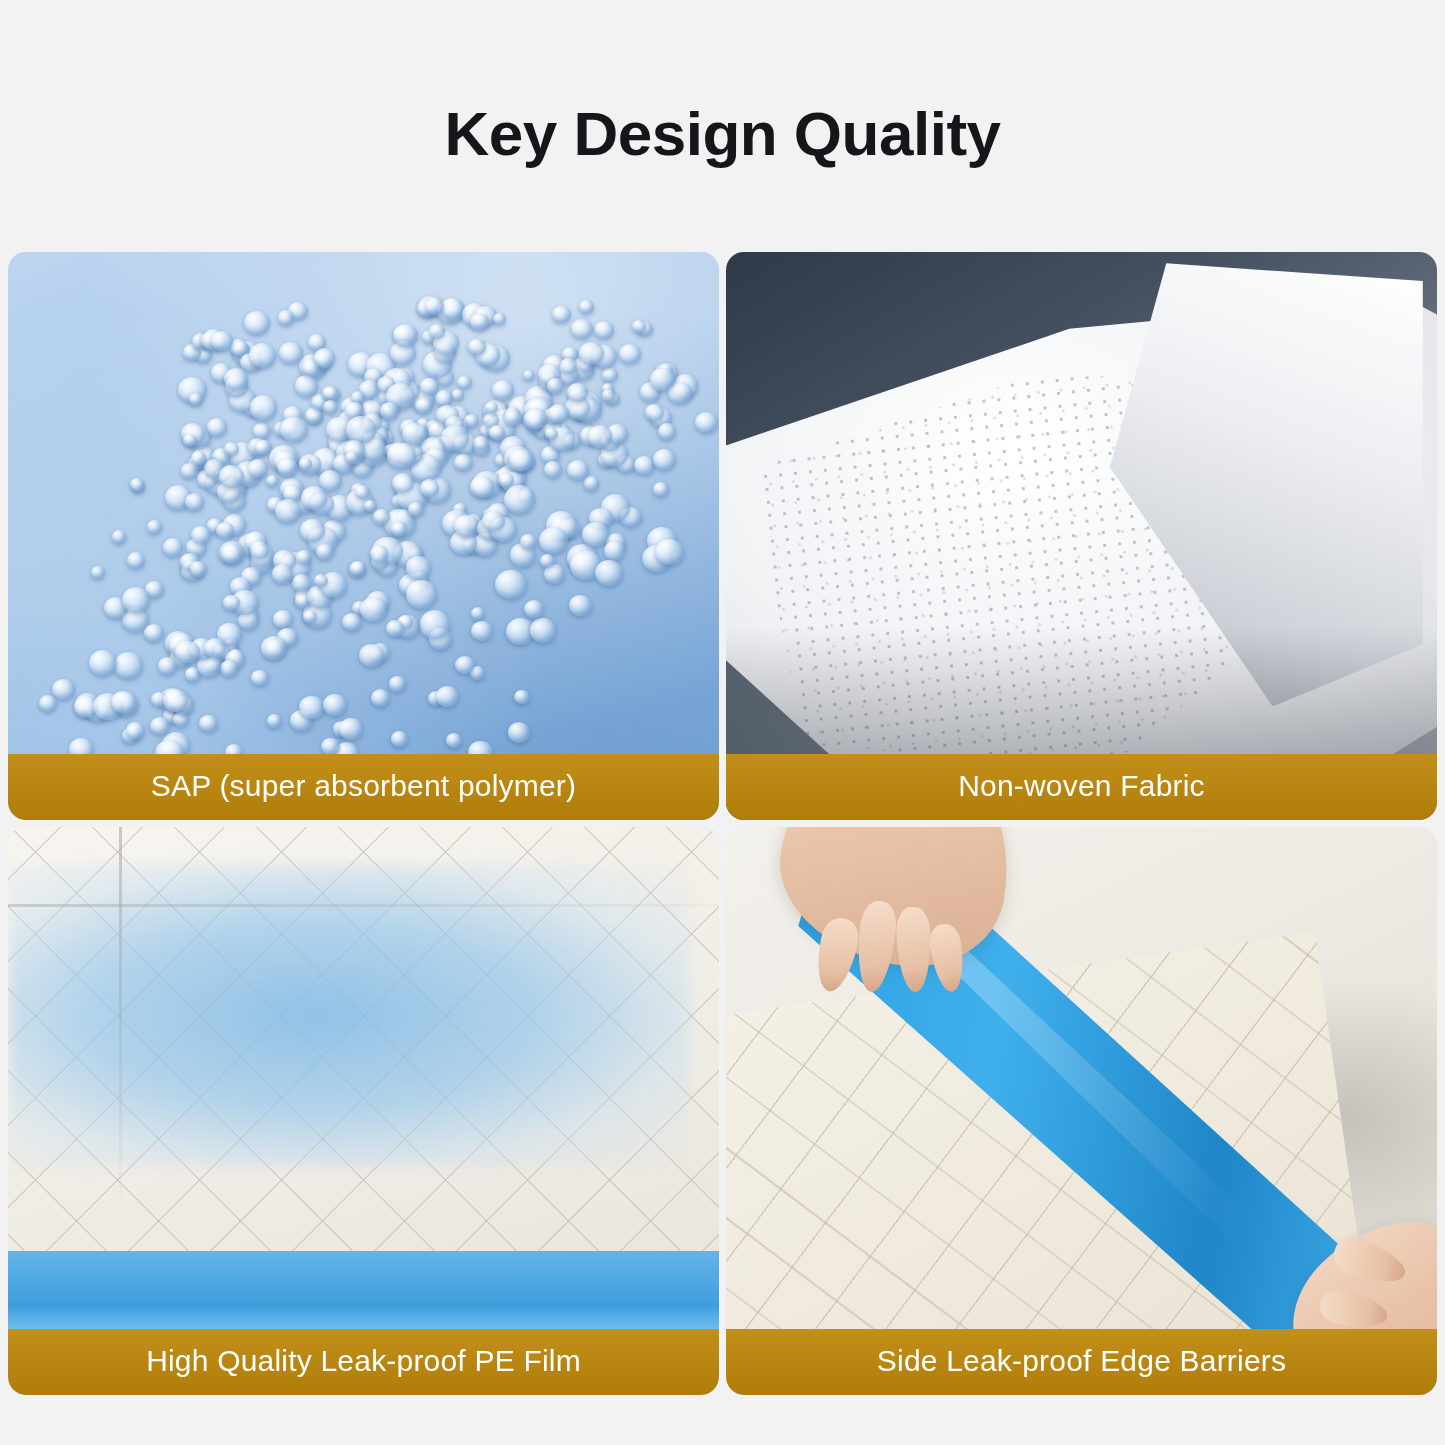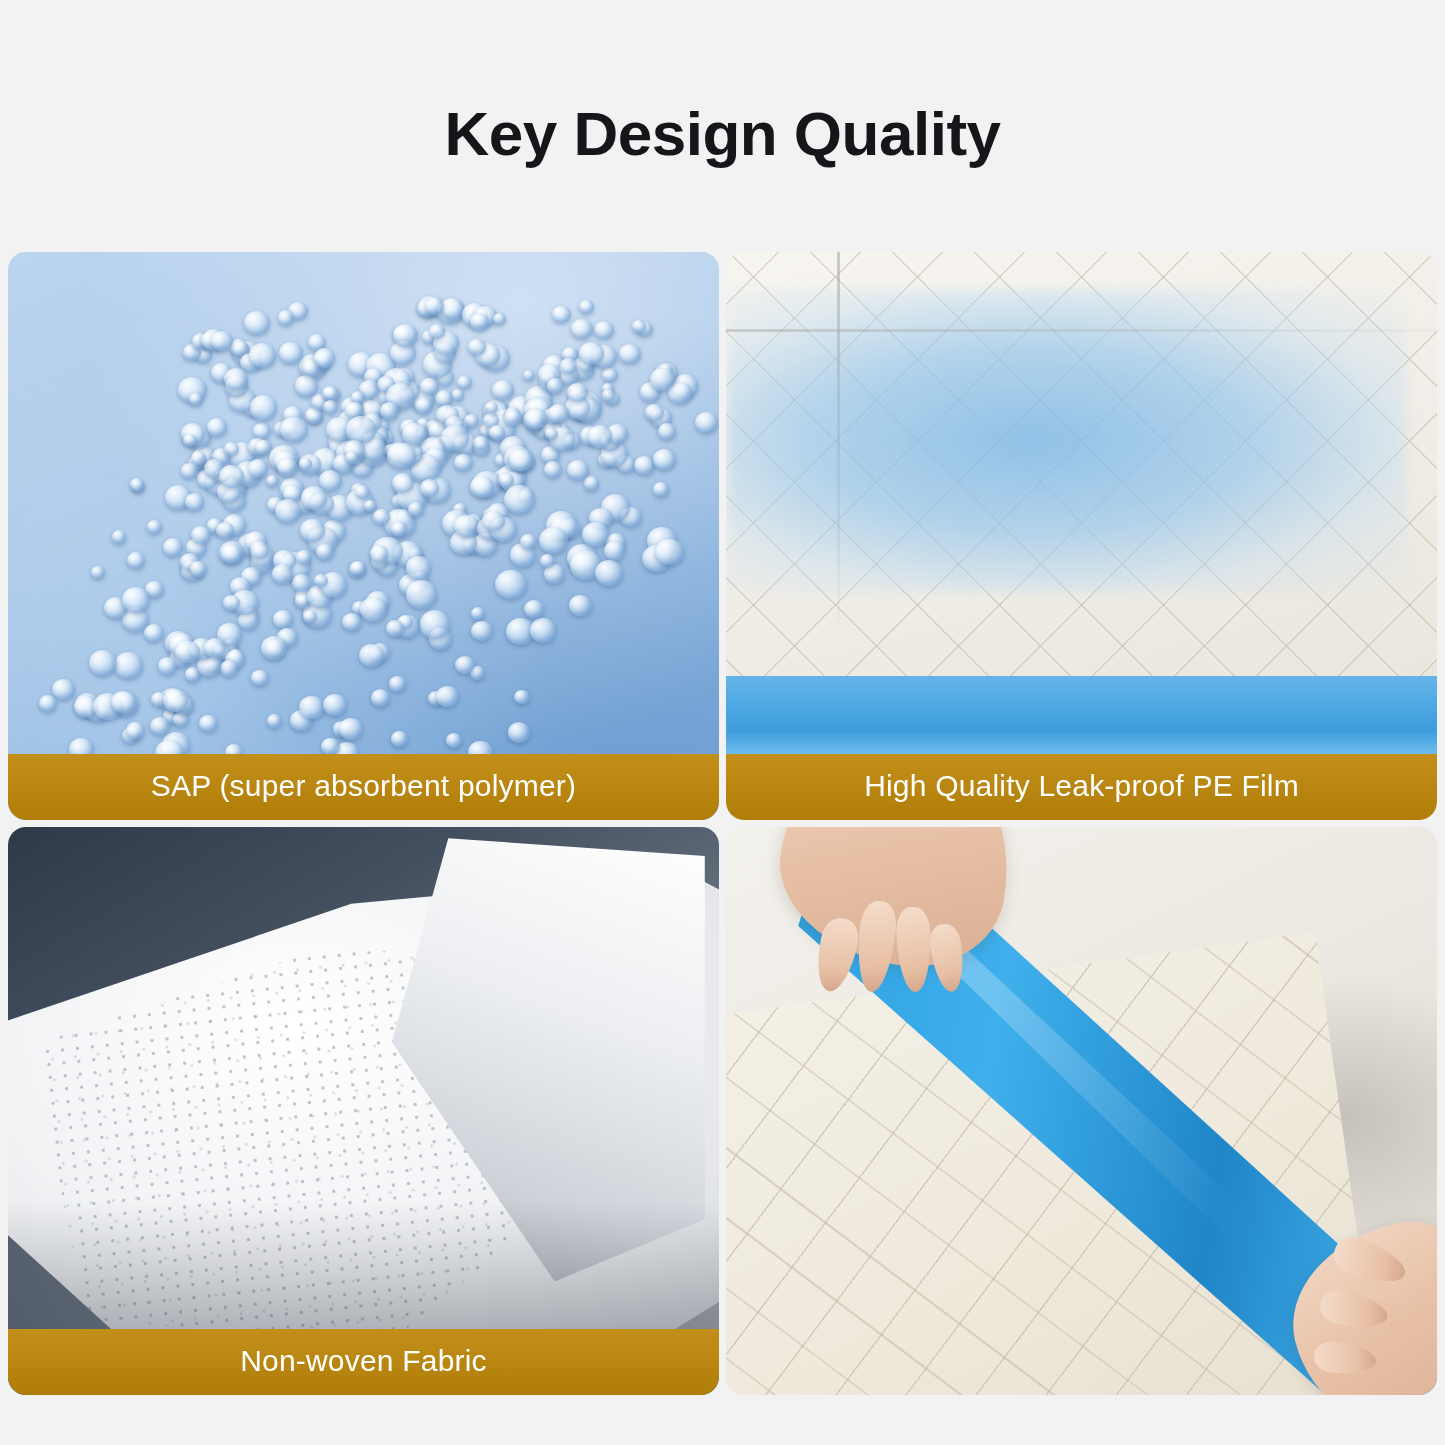--- a/index.html
+++ b/index.html
@@ -772,42 +772,42 @@
             <span class="bead" style="left:544.3px;top:53.6px;width:19.1px;height:17.6px;"></span>
             <span class="bead" style="left:559.4px;top:130.8px;width:20.5px;height:18.9px;"></span>
             <span class="bead" style="left:562.5px;top:66.6px;width:22.1px;height:20.3px;"></span>
           </div>
       </div>
       <div class="caption">SAP (super absorbent polymer)</div>
     </div>
 
     <div class="card">
       <div class="photo">
+        <div class="nw-bg"></div>
+        <div class="nw-sheet"></div>
+        <div class="nw-dots"></div>
+        <div class="nw-fold"></div>
+        <div class="nw-shadow"></div>
+      </div>
+      <div class="caption">Non-woven Fabric</div>
+    </div>
+
+    <div class="card">
+      <div class="photo">
         <div class="pe-bg"></div>
         <div class="pe-pad">
           <div class="pe-quilt"></div>
           <div class="pe-blue"></div>
           <div class="pe-creaseA"></div>
           <div class="pe-creaseB"></div>
         </div>
         <div class="pe-strip-hl"></div>
         <div class="pe-strip"></div>
       </div>
       <div class="caption">High Quality Leak-proof PE Film</div>
-    </div>
-
-    <div class="card">
-      <div class="photo">
-        <div class="nw-bg"></div>
-        <div class="nw-sheet"></div>
-        <div class="nw-dots"></div>
-        <div class="nw-fold"></div>
-        <div class="nw-shadow"></div>
-      </div>
-      <div class="caption">Non-woven Fabric</div>
     </div>
 
     <div class="card">
       <div class="photo">
         <div class="sb-bg"></div>
         <div class="sb-shadow"></div>
         <div class="sb-pad">
           <div class="sb-quilt"></div>
         </div>
         <div class="sb-blueband"></div>
@@ -817,16 +817,17 @@
         <div id="fingers">
             <span class="finger" style="left:13%;top:16%;width:5.2%;height:13%;transform:rotate(12deg);"></span>
             <span class="finger" style="left:18.5%;top:13%;width:5%;height:16%;transform:rotate(6deg);"></span>
             <span class="finger" style="left:24%;top:14%;width:4.8%;height:15%;transform:rotate(-2deg);"></span>
             <span class="finger" style="left:29%;top:17%;width:4.4%;height:12%;transform:rotate(-8deg);"></span>
             <span class="finger" style="left:88%;top:70%;width:5%;height:13%;transform:rotate(-70deg);"></span>
             <span class="finger" style="left:86%;top:79%;width:4.8%;height:12%;transform:rotate(-78deg);"></span>
             <span class="finger" style="left:85%;top:88%;width:4.4%;height:11%;transform:rotate(-84deg);"></span>
           </div>
       </div>
+      <div class="caption">Side Leak-proof Edge Barriers</div>
     </div>
 
   </div>
 </div>
 
 </body></html>

